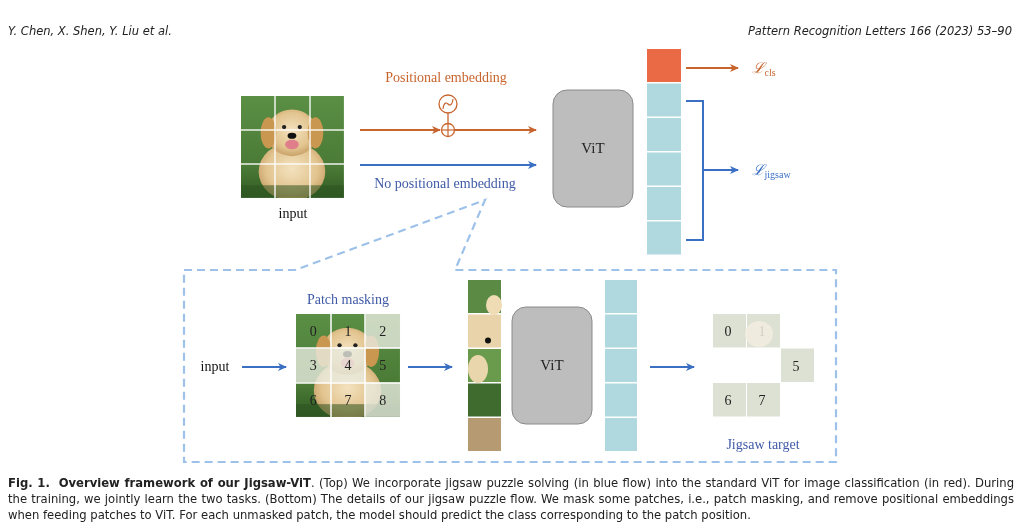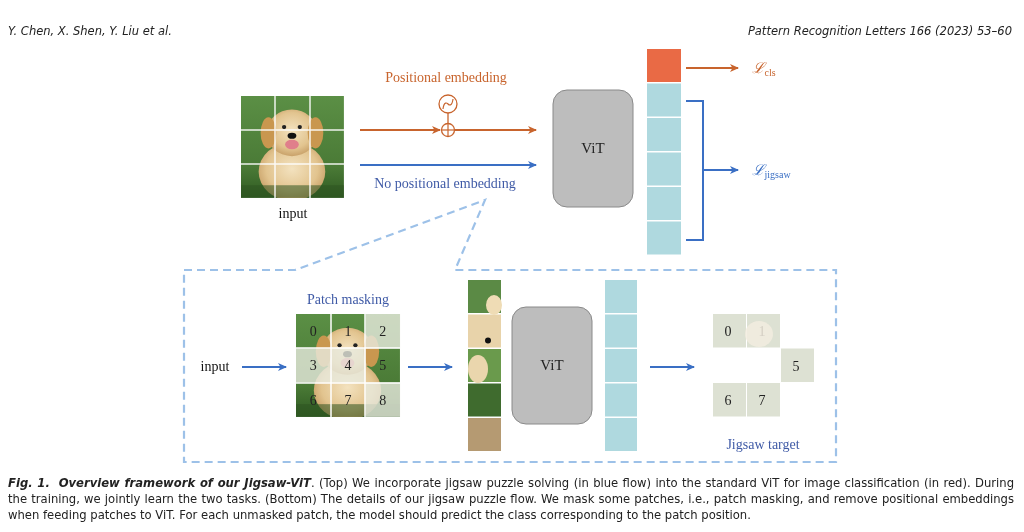--- a/index.html
+++ b/index.html
@@ -3,27 +3,27 @@
 <meta charset="utf-8">
 <style>
   html,body{margin:0;padding:0;background:#fff;}
   body{width:1024px;height:532px;position:relative;overflow:hidden;}
   .hdr{position:absolute;top:24px;font-family:"DejaVu Sans",sans-serif;font-style:italic;font-size:11.5px;color:#222;}
   #hdr-left{left:8px;}
   #hdr-right{right:12px;}
   svg#fig{position:absolute;left:0;top:0;}
   .serif{font-family:"Liberation Serif","DejaVu Serif",serif;}
   #caption{position:absolute;left:8px;top:475px;width:1006px;font-family:"DejaVu Sans",sans-serif;font-size:11.6px;line-height:16px;color:#222;text-align:justify;}
-  #caption b{font-weight:bold;font-style:italic;}
+  #caption b{font-weight:bold;}
 </style>
 </head>
 <body>
 
 <div id="hdr-left" class="hdr">Y. Chen, X. Shen, Y. Liu et al.</div>
-<div id="hdr-right" class="hdr">Pattern Recognition Letters 166 (2023) 53–60</div>
+<div id="hdr-right" class="hdr">Pattern Recognition Letters 166 (2023) 53–90</div>
 
 <svg id="fig" width="1024" height="470" viewBox="0 0 1024 470">
   <defs>
     <marker id="arrR" markerWidth="10" markerHeight="10" refX="8" refY="5" orient="auto" markerUnits="userSpaceOnUse">
       <path d="M0,1 L9,5 L0,9 L2.5,5 Z" fill="#c8642d"></path>
     </marker>
     <marker id="arrB" markerWidth="10" markerHeight="10" refX="8" refY="5" orient="auto" markerUnits="userSpaceOnUse">
       <path d="M0,1 L9,5 L0,9 L2.5,5 Z" fill="#3a6fc4"></path>
     </marker>
     <radialGradient id="dogGrad" cx="0.5" cy="0.45" r="0.55">

